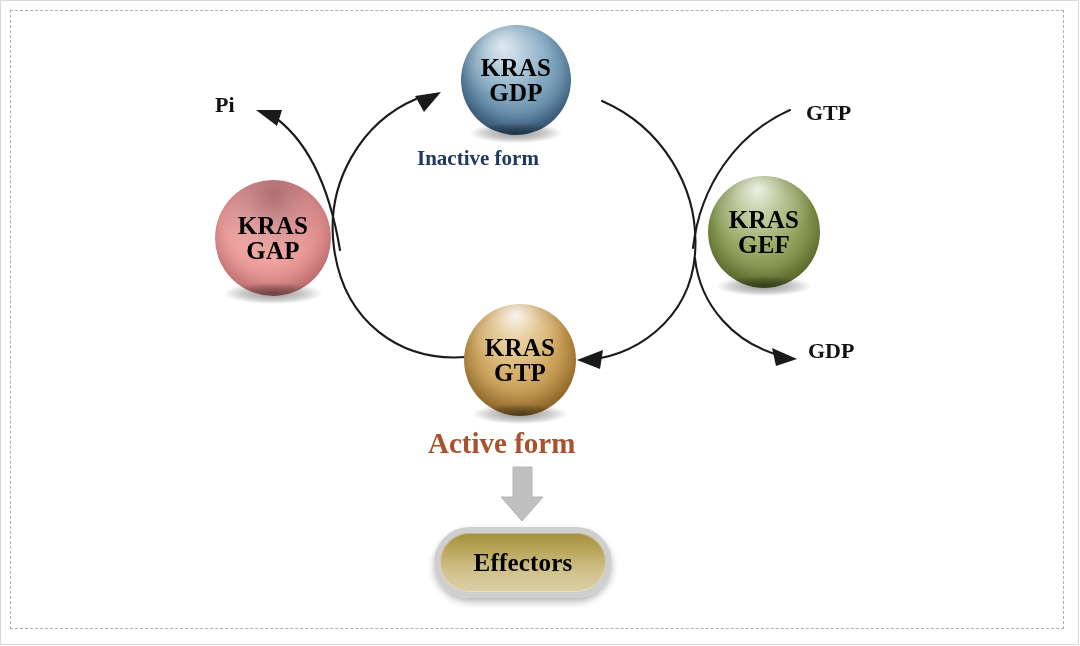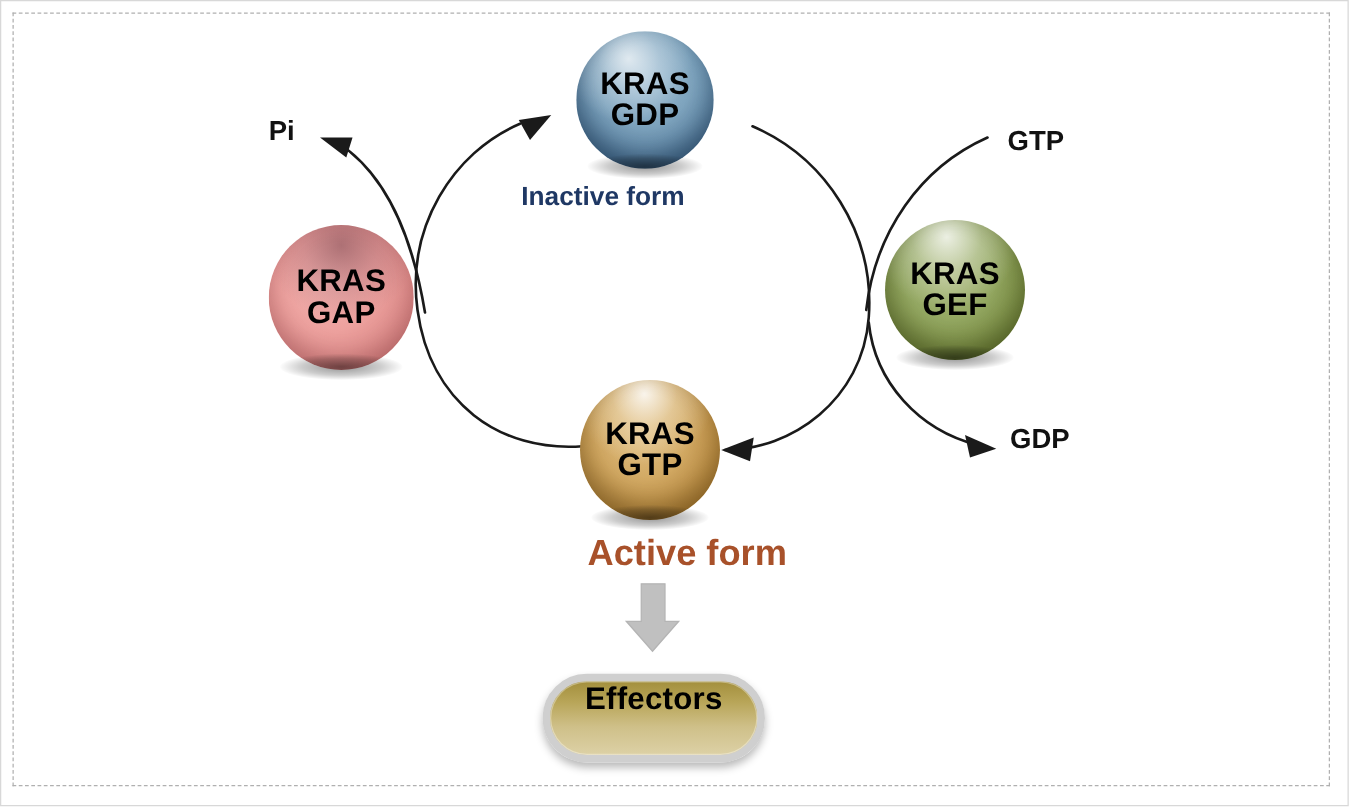--- a/index.html
+++ b/index.html
@@ -6,21 +6,21 @@
     margin: 0;
     padding: 0;
     background: #ffffff;
   }
   #canvas {
     position: relative;
     width: 1080px;
     height: 646px;
     background: #ffffff;
     overflow: hidden;
-    font-family: Liberation Sans, sans-serif;
+    font-family: Liberation Serif, serif;
   }
   
   #outer-frame {
     position: absolute;
     left: 0; top: 0;
     width: 1079px; height: 645px;
     border: 1px solid #d8d8d8;
     box-sizing: border-box;
     pointer-events: none;
   }
@@ -113,21 +113,20 @@
   }
   #caption-inactive {
     left: 417px; top: 146px;
     font-size: 21px;
     color: #1f3864;
   }
   #caption-active {
     left: 428px; top: 427px;
     font-size: 29px;
     color: #a8512a;
-    margin-left: 42px;
   }
 
   
   .mol-label {
     position: absolute;
     font-weight: bold;
     font-size: 22px;
     color: #111;
     white-space: nowrap;
     z-index: 6;
@@ -155,25 +154,24 @@
   
   #effectors-box {
     position: absolute;
     left: 434px; top: 527px;
     width: 178px; height: 71px;
     border-radius: 36px;
     box-sizing: border-box;
     border: 6px solid #cfcfcf;
     background: linear-gradient(180deg, #a38f3c 0%, #b8a558 28%, #cfc089 62%, #ddd1a6 100%);
     display: flex;
-    align-items: flex-start;
+    align-items: center;
     justify-content: center;
     box-shadow: 0 4px 7px rgba(0,0,0,.28), inset 0 0 0 1px rgba(255,255,255,.35);
     z-index: 6;
-    margin-top: 12px;
   }
   #effectors-label {
     font-size: 25px;
     font-weight: bold;
     color: #000;
     letter-spacing: .2px;
   }
 </style>
 </head>
 <body>

